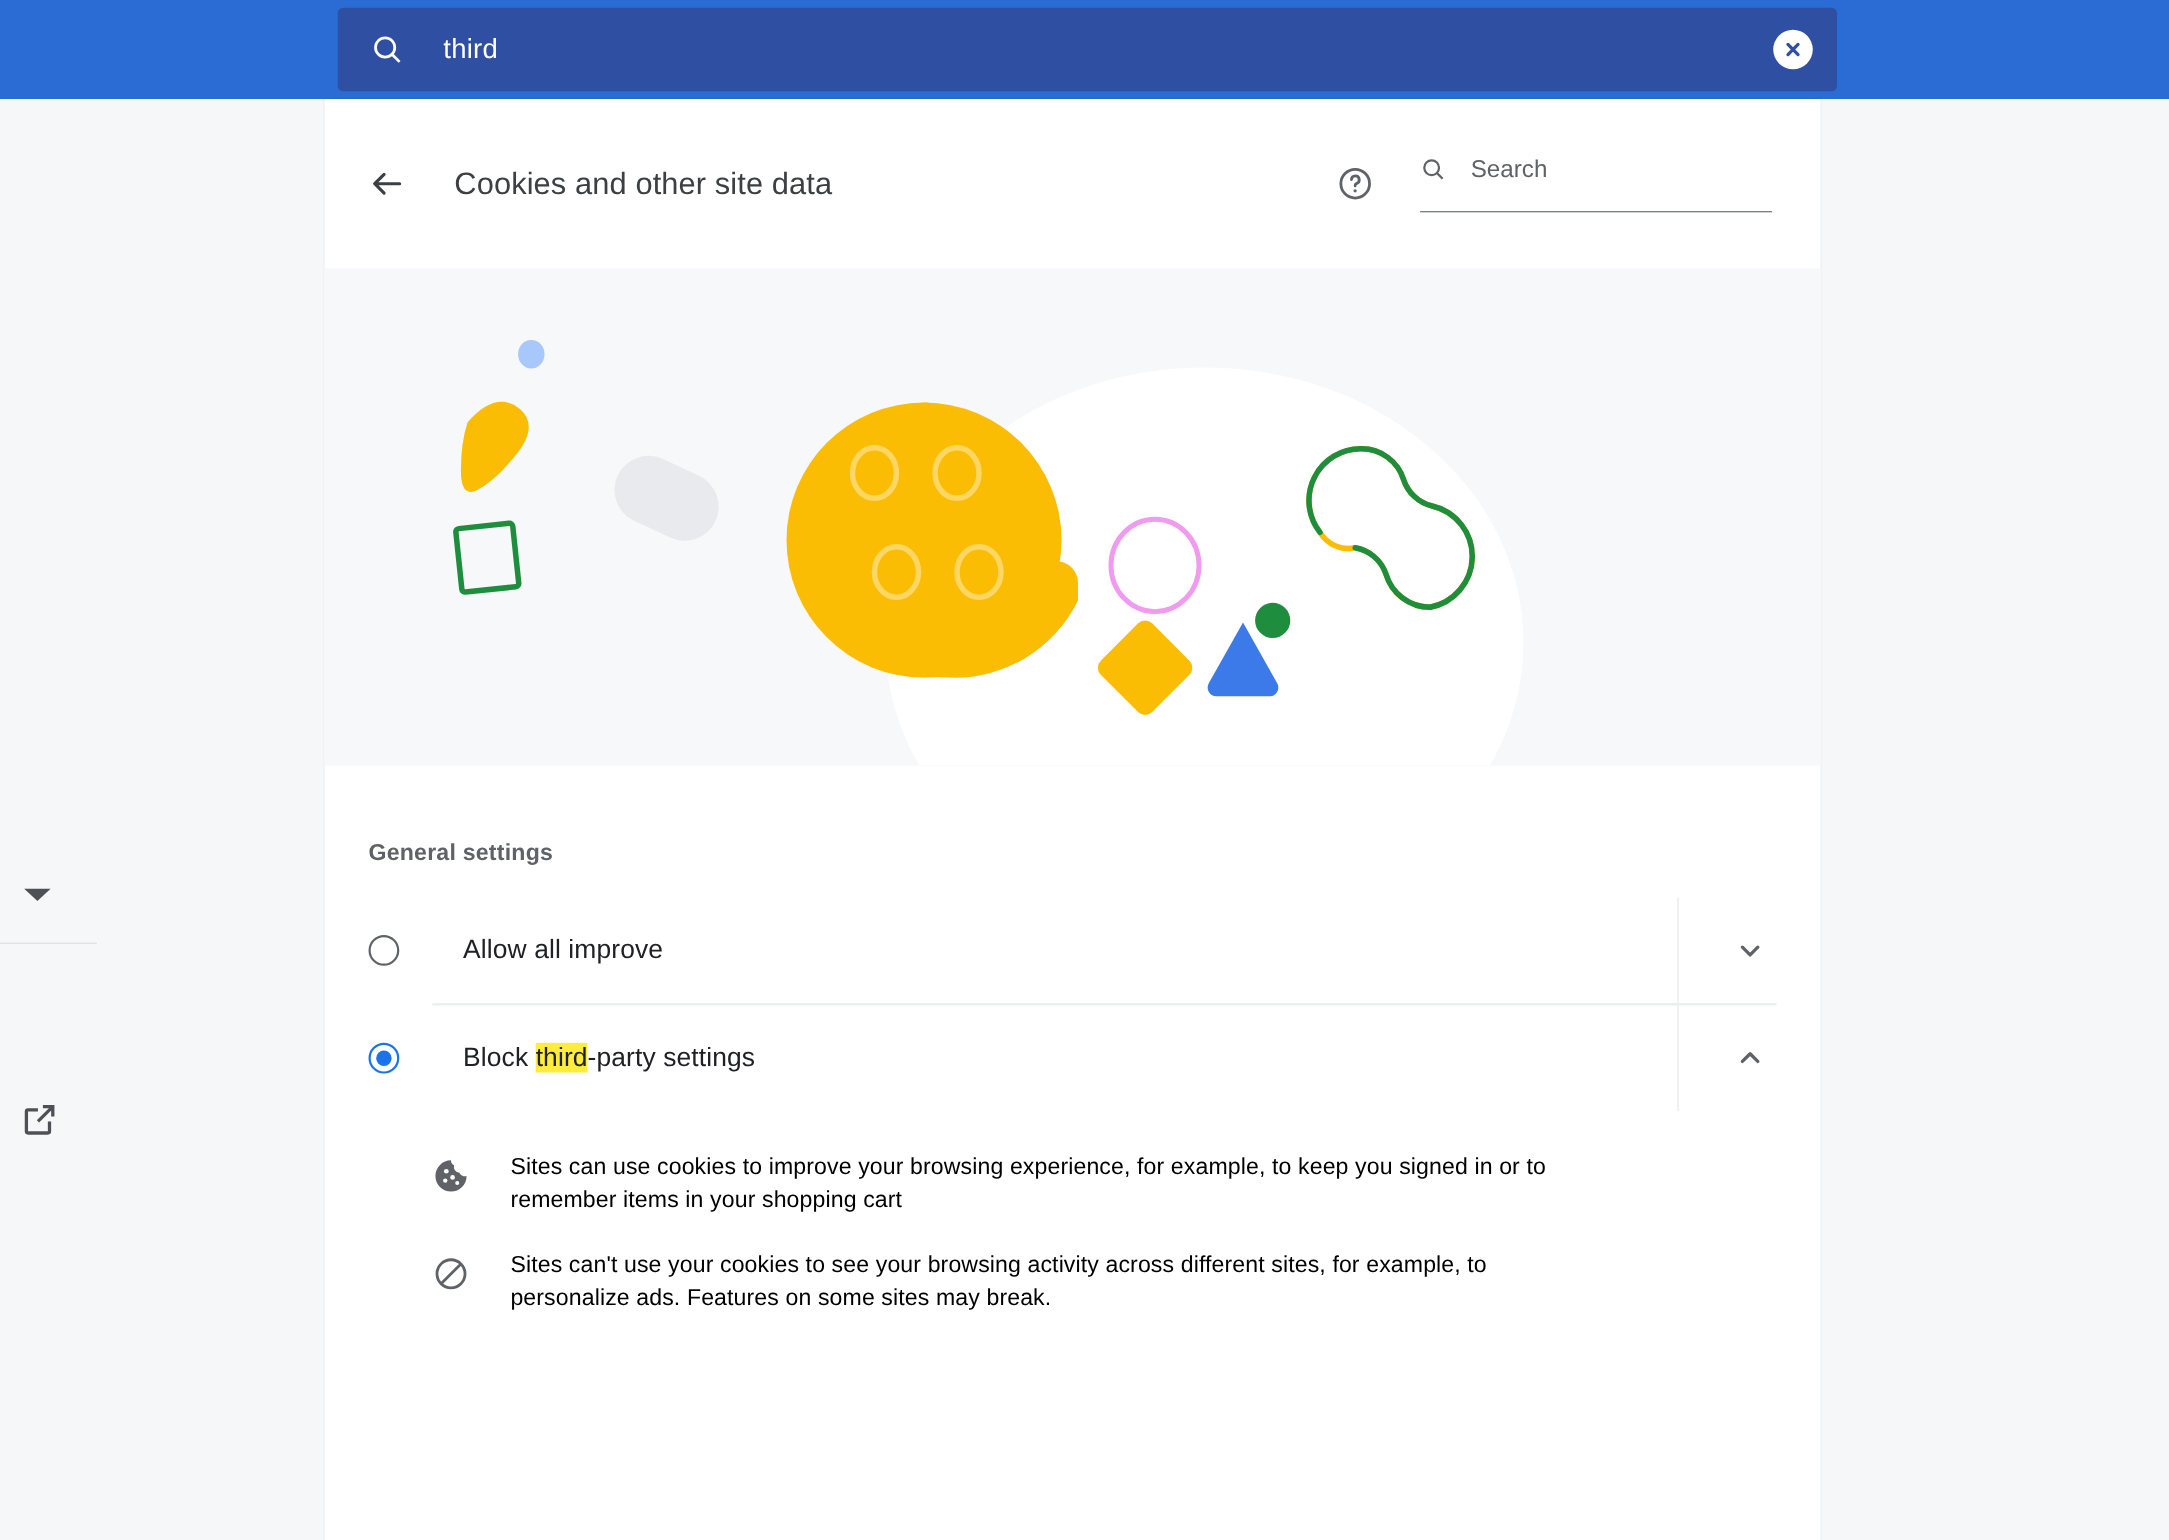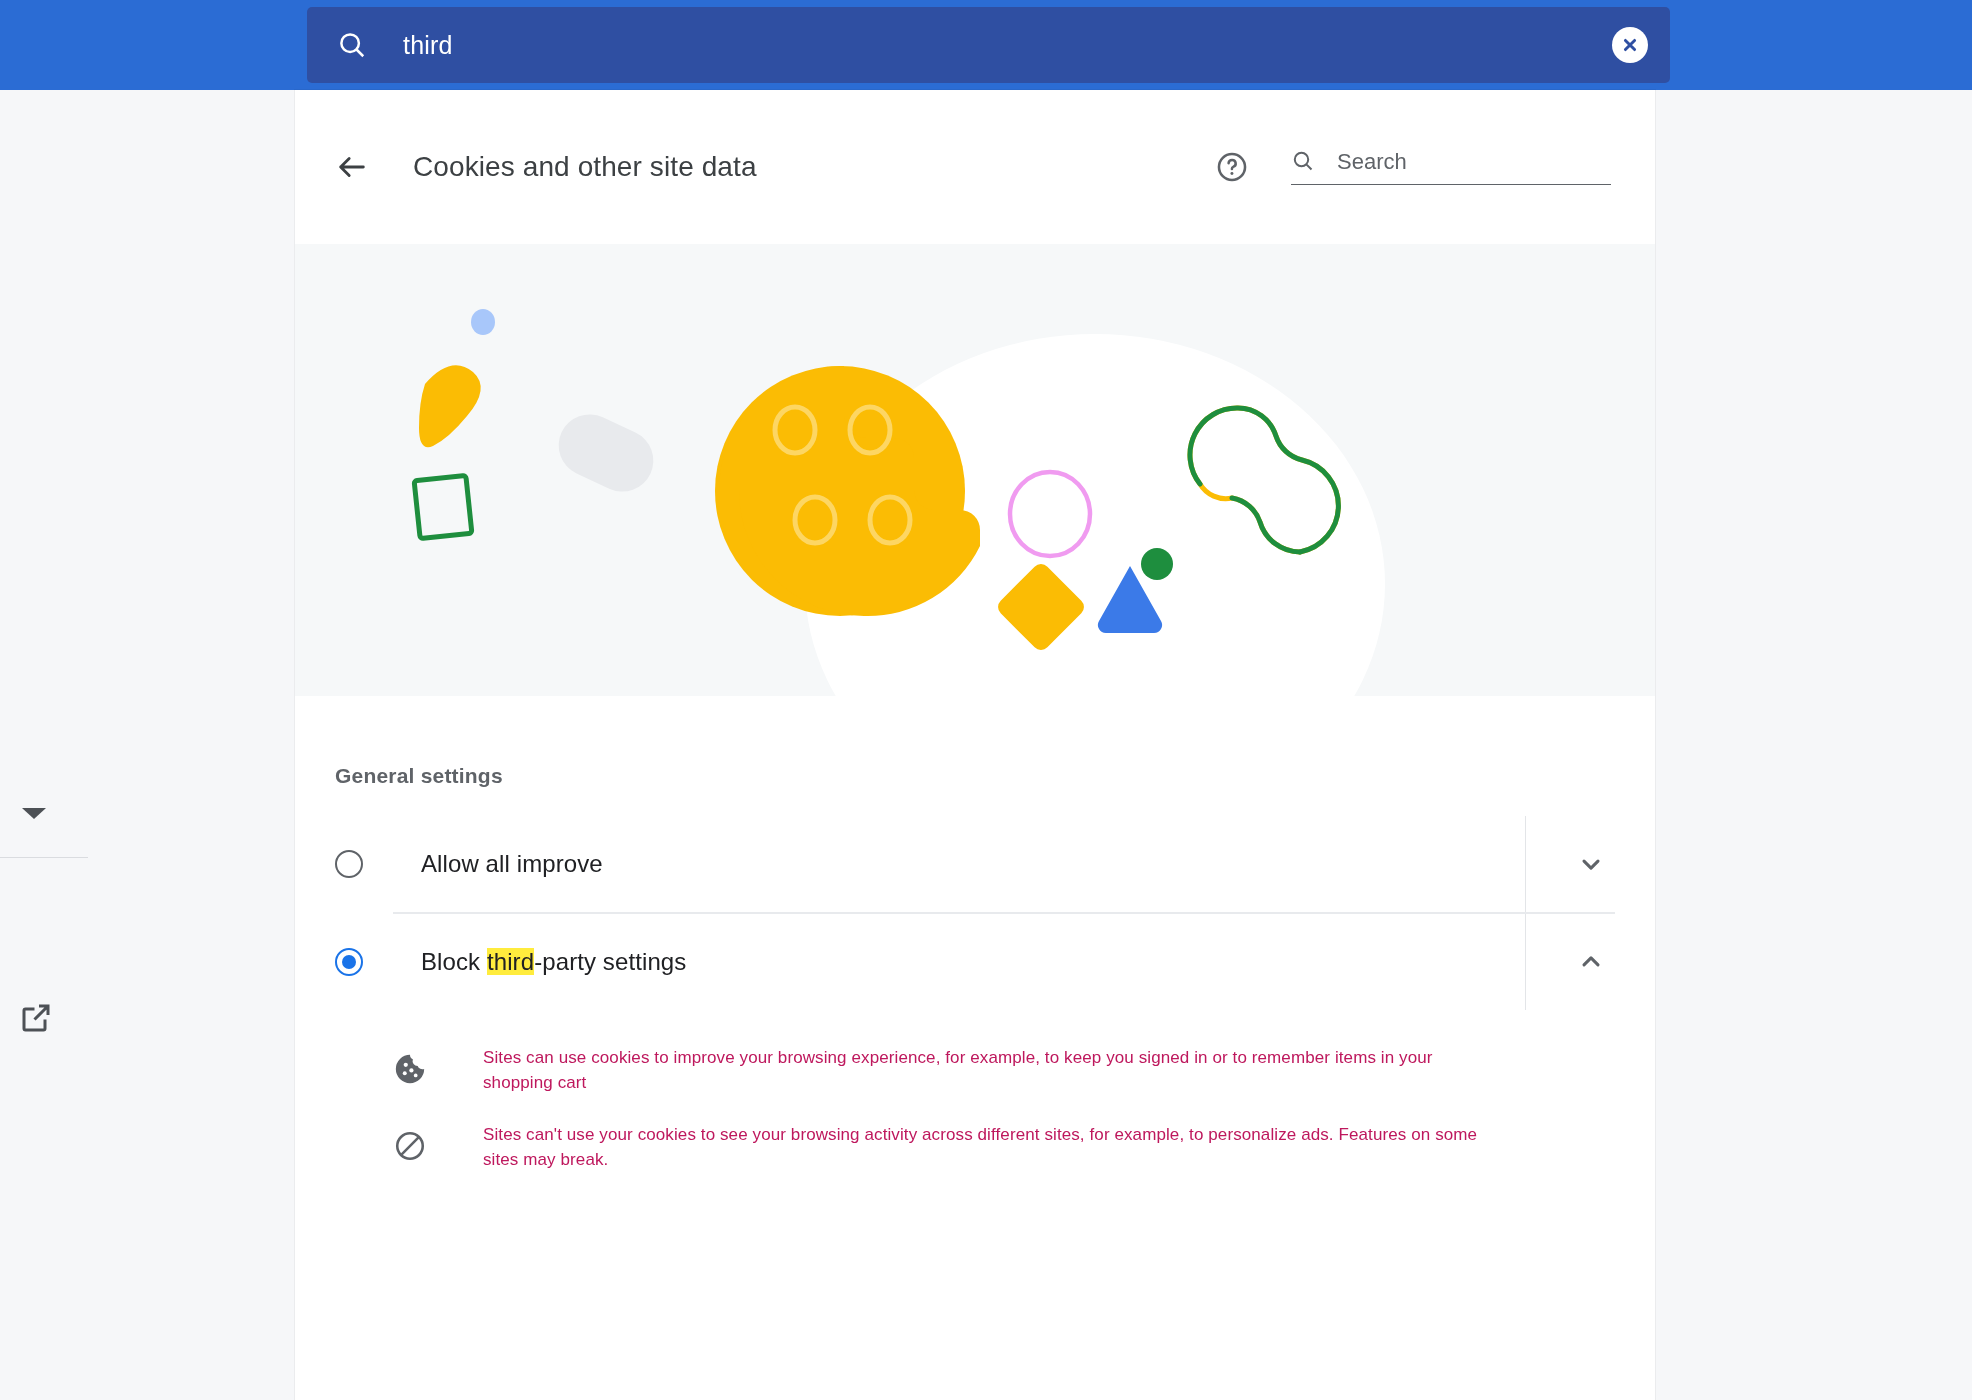--- a/index.html
+++ b/index.html
@@ -119,24 +119,24 @@
     align-items: center;
   }
   .help-icon {
     width: 34px; height: 34px;
     cursor: pointer;
     flex: 0 0 auto;
   }
   .search-box {
     margin-left: 42px;
     display: flex;
-    align-items: flex-start;
+    align-items: center;
     width: 320px;
     border-bottom: 1.5px solid #5f6368;
-    padding-bottom: 9px;
+    padding-bottom: 25px;
   }
   .search-box .mag-sm {
     width: 24px; height: 24px;
     flex: 0 0 auto;
     margin-right: 22px;
     margin-bottom: 1px;
   }
   .search-box input {
     flex: 1 1 auto;
     border: none;
@@ -230,24 +230,24 @@
     display: flex;
     align-items: flex-start;
     padding: 14px 44px 14px 98px;
   }
   .detail-icon {
     width: 34px; height: 34px;
     flex: 0 0 auto;
     margin-top: 6px;
   }
   .detail-text {
-    margin-left: 56px;
-    font-size: 17px;
+    margin-left: 37px;
+    font-size: 21px;
     line-height: 1.45;
-    color: #be185d;
+    color: #000000;
     letter-spacing: .1px;
     max-width: 1000px;
   }
 </style>
 </head>
 <body>
 
 <div class="header-bar">
   <div class="search-overlay">
     <svg class="mag" viewBox="0 0 24 24">

